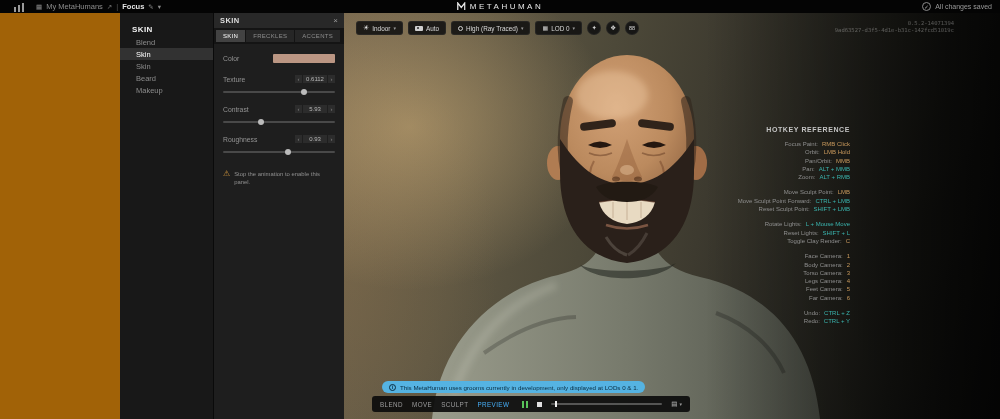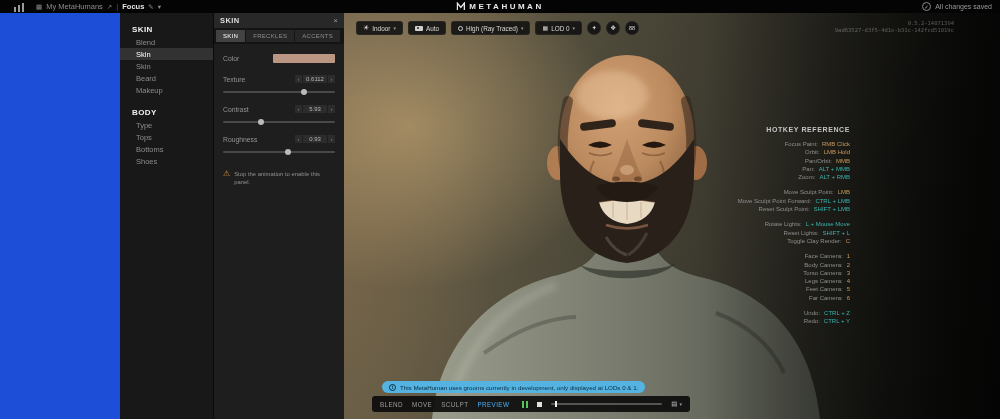--- a/index.html
+++ b/index.html
@@ -1,27 +1,27 @@
 <!DOCTYPE html>
 <html style="--accent-blue: #46aef7; --notification-bg: #55b3e2; --hotkey-teal: #3ab4ae; --hotkey-orange: #c8995c; --warning-orange: #e0a03f; --play-green: #58c35a;"><head>
 <meta charset="utf-8">
 <style>
   * { margin:0; padding:0; box-sizing:border-box; }
   html,body { width:1000px; height:419px; background:#0b0b0b; font-family:"Liberation Sans", sans-serif; overflow:hidden; }
-  .stage { position:relative; width:1000px; height:419px; background:#1d4ed8; }
+  .stage { position:relative; width:1000px; height:419px; background:#a16207; }
 
   
   .topbar { position:absolute; top:0; left:0; right:0; height:13px; background:#040404; display:flex; align-items:center; color:#b5b5b5; font-size:7.5px; z-index:30; }
   .corner-chart { position:absolute; left:14px; top:3px; }
   .crumbs { display:flex; align-items:center; gap:4px; margin-left:36px; }
   .crumbs .dim { color:#8d8d8d; }
   .crumbs .sep { color:#555; }
   .crumbs .name { color:#e3e3e3; font-weight:bold; }
   .mini-ic { font-size:6.5px; color:#8d8d8d; }
-  .logo { position:absolute; left:50%; transform:translateX(-50%); display:flex; align-items:center; gap:4px; color:#e8e8e8; font-weight:bold; font-size:8px; letter-spacing:2.5px; }
+  .logo { position:absolute; left:50%; transform:translateX(-50%); display:flex; align-items:center; gap:4px; color:#e8e8e8; font-weight:normal; font-size:8px; letter-spacing:2.5px; }
   .saved { position:absolute; right:8px; display:flex; align-items:center; gap:4px; color:#9a9a9a; font-size:7px; }
   .check-circle { width:9px; height:9px; border:1px solid #8a8a8a; border-radius:50%; display:inline-flex; align-items:center; justify-content:center; font-size:5.5px; color:#b5b5b5; }
 
   
   .sidebar { position:absolute; left:120px; top:13px; width:93px; bottom:0; background:#181818; padding-top:10px; z-index:20; }
   .sb-section { margin-bottom:10px; }
   .sb-title { color:#f0f0f0; font-weight:bold; font-size:8px; padding:2px 12px 2px 12px; letter-spacing:0.4px; }
   .sb-item { color:#8b8b8b; font-size:7.5px; padding:1.5px 12px 1.5px 16px; cursor:pointer; }
   .sb-item.active { background:#323232; color:#ffffff; }
 
@@ -135,27 +135,20 @@
 
   <div class="sidebar">
     <div class="sb-section">
       <div class="sb-title">SKIN</div>
       <div class="sb-item">Blend</div>
       <div class="sb-item active">Skin</div>
       <div class="sb-item">Skin</div>
       <div class="sb-item">Beard</div>
       <div class="sb-item">Makeup</div>
     </div>
-    <div class="sb-section">
-      <div class="sb-title">BODY</div>
-      <div class="sb-item">Type</div>
-      <div class="sb-item">Tops</div>
-      <div class="sb-item">Bottoms</div>
-      <div class="sb-item">Shoes</div>
-    </div>
   </div>
 
   <div class="panel">
     <div class="panel-header">
       <span class="panel-title">SKIN</span>
       <span class="panel-close">×</span>
     </div>
     <div class="panel-tabs">
       <span class="ptab active">SKIN</span>
       <span class="ptab">FRECKLES</span>

